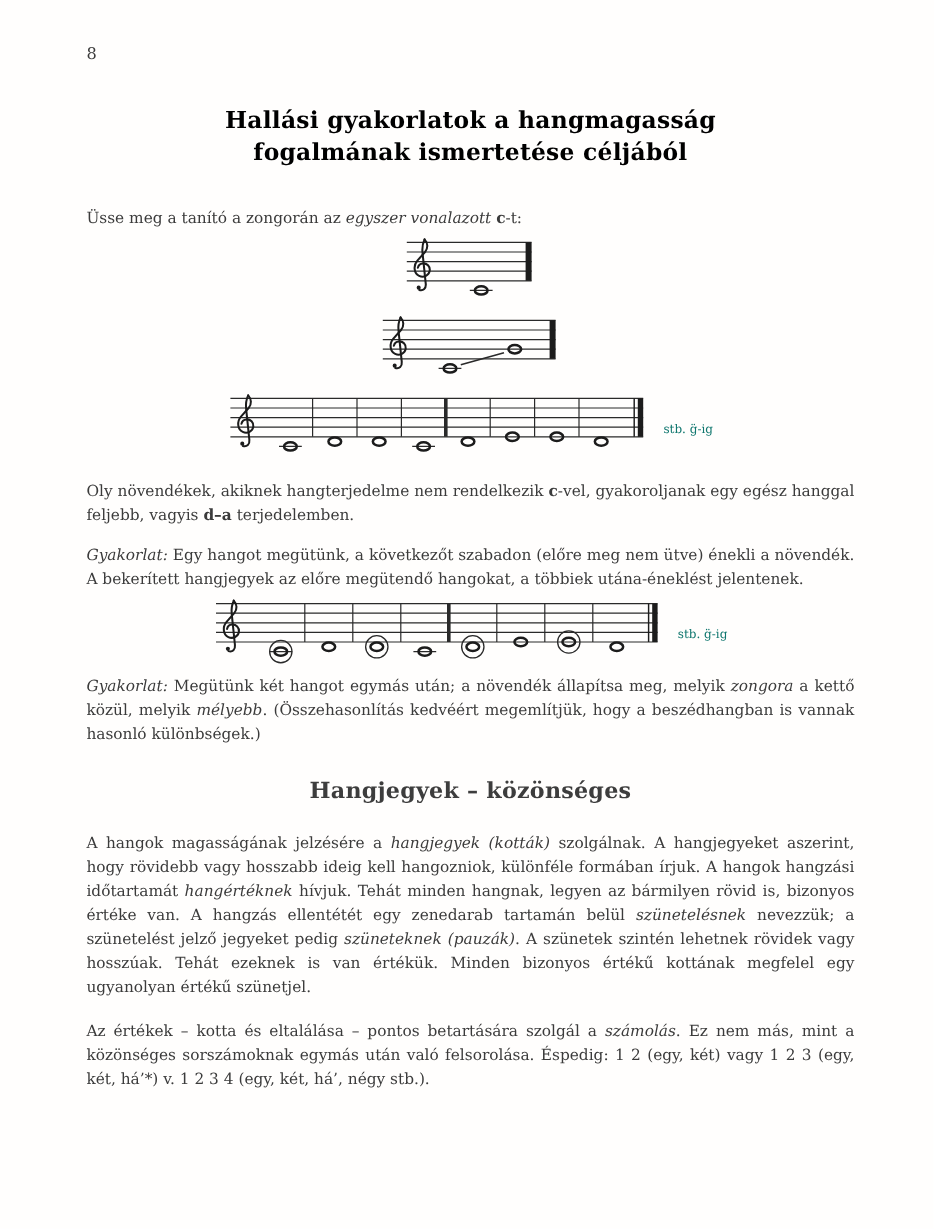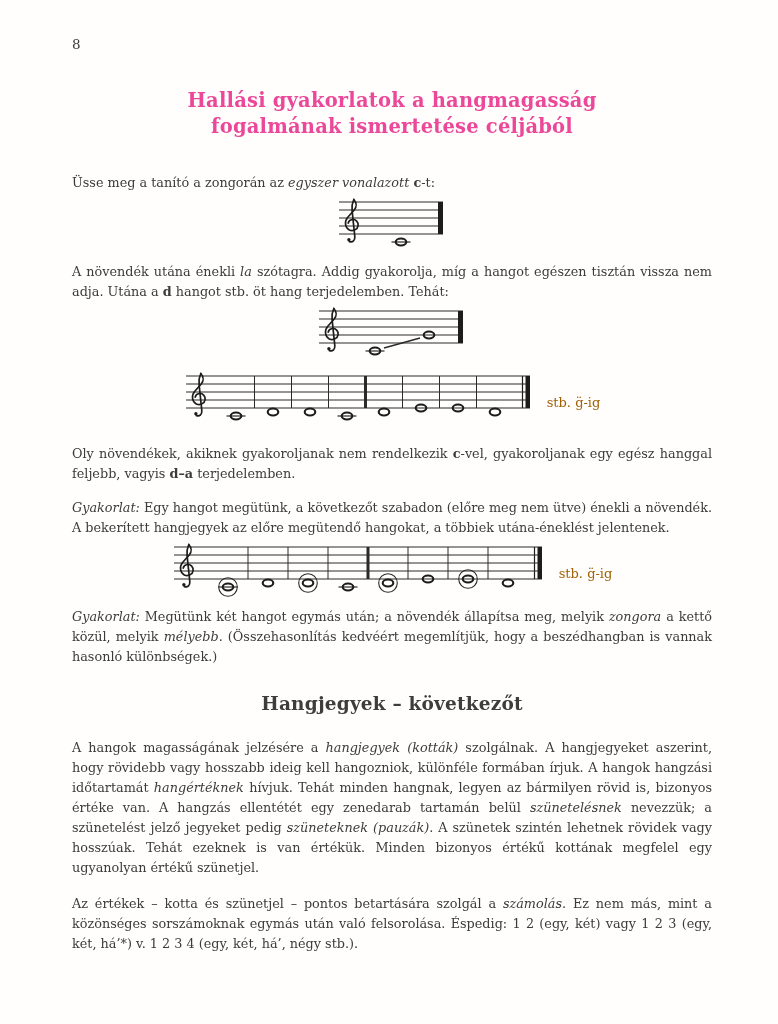--- a/index.html
+++ b/index.html
@@ -4,30 +4,30 @@
 <style>
   html,body{margin:0;padding:0;background:#ffffff;}
   .page{
     width:778px;height:1024px;background:#fffefd;color:#3b3b3b;
     font-family:"DejaVu Serif","Liberation Serif",serif;
     padding:34px 66px 0 72px;box-sizing:border-box;overflow:hidden;position:relative;
   }
   .topline{position:relative;height:18px;}
   .pagenum{font-size:13.5px;color:#3b3b3b;}
   .runhead{position:absolute;left:0;right:0;text-align:center;font-size:11.5px;letter-spacing:1.6px;color:#454545;}
-  h1{margin:36px 0 0 0;text-align:center;font-size:19.5px;line-height:1.32;font-weight:600;color:#ec4899;letter-spacing:.2px;}
+  h1{margin:36px 0 0 0;text-align:center;font-size:19.5px;line-height:1.32;font-weight:600;color:#000000;letter-spacing:.2px;}
   h2{margin:26px 0 0 0;text-align:center;font-size:18.5px;font-weight:600;color:#3d3d3d;letter-spacing:.2px;}
   p.body{margin:0;font-size:12.8px;line-height:1.56;text-align:justify;color:#3b3b3b;}
   .it{font-style:italic;margin-top:29px;}
   .bd{font-weight:bold;}
   .indent{text-indent:17px;}
   .mt34{margin-top:34px!important;} .mt24{margin-top:24px!important;} .mt16{margin-top:16px!important;}
   .mt14{margin-top:14px!important;} .mt12{margin-top:12px!important;} .mt4{margin-top:4px!important;}
   .staffrow{display:flex;justify-content:center;align-items:center;margin:5px 0 3px 0;}
-  .stafflabel{font-size:13px;margin-left:13px;white-space:nowrap;color:#a16207;}
+  .stafflabel{font-size:10px;margin-left:13px;white-space:nowrap;color:#0f766e;}
 </style>
 </head>
 <body>
 
 <div class="page">
 
   <div class="topline">
     <span class="pagenum">8</span>
   </div>
 
@@ -49,21 +49,20 @@
             <path d="M16.8,1.5 C19.6,4.5 19.9,8.8 17.2,12 L10.8,19.2 C7.3,23.2 7.8,29.8 12.3,31.9 C16.2,33.7 20.6,31.4 21.1,27.6 C21.6,23.9 18.7,21.2 15.3,21.5 C13.1,21.7 11.6,23.2 11.2,25.2"></path>
             <path d="M16.8,1.5 C15.1,5.2 14.7,8.9 15.1,12.6 L17.8,38.5 C18.2,42.3 15.8,44.6 12.4,43.6"></path>
           </g>
           <circle cx="11.9" cy="41.7" r="1.7" fill="#1c1c1c"></circle>
           <line x1="54.5" y1="44" x2="73.5" y2="44" stroke="#2a2a2a" stroke-width="1.2"></line>
           <ellipse cx="64" cy="44" rx="5.3" ry="3.5" fill="none" stroke="#1c1c1c" stroke-width="2.1"></ellipse>
           <rect x="101" y="4" width="5" height="32" fill="#1c1c1c"></rect>
         </svg></span>
   </div>
 
-  <p class="body mt4"><span>A növendék utána énekli </span><span class="it">la</span><span> szótagra. Addig gyakorolja, míg a hangot egészen tisztán vissza nem adja. Utána a </span><span class="bd">d</span><span> hangot stb. öt hang terjedelemben. Tehát:</span></p>
 
   <div class="staffrow">
     <span><svg width="150" height="56" viewBox="0 0 150 56">
           <line x1="2" y1="4" x2="146" y2="4" stroke="#2a2a2a" stroke-width="1"></line>
           <line x1="2" y1="12" x2="146" y2="12" stroke="#2a2a2a" stroke-width="1"></line>
           <line x1="2" y1="20" x2="146" y2="20" stroke="#2a2a2a" stroke-width="1"></line>
           <line x1="2" y1="28" x2="146" y2="28" stroke="#2a2a2a" stroke-width="1"></line>
           <line x1="2" y1="36" x2="146" y2="36" stroke="#2a2a2a" stroke-width="1"></line>
           <g fill="none" stroke="#1c1c1c" stroke-width="1.7" stroke-linecap="round">
             <path d="M16.8,1.5 C19.6,4.5 19.9,8.8 17.2,12 L10.8,19.2 C7.3,23.2 7.8,29.8 12.3,31.9 C16.2,33.7 20.6,31.4 21.1,27.6 C21.6,23.9 18.7,21.2 15.3,21.5 C13.1,21.7 11.6,23.2 11.2,25.2"></path>
@@ -107,21 +106,21 @@
           <line x1="255.5" y1="4" x2="255.5" y2="36" stroke="#2a2a2a" stroke-width="1"></line>
           <ellipse cx="274" cy="36" rx="5.3" ry="3.5" fill="none" stroke="#1c1c1c" stroke-width="2.1"></ellipse>
           <line x1="292.5" y1="4" x2="292.5" y2="36" stroke="#2a2a2a" stroke-width="1"></line>
           <ellipse cx="311" cy="40" rx="5.3" ry="3.5" fill="none" stroke="#1c1c1c" stroke-width="2.1"></ellipse>
           <line x1="338.5" y1="4" x2="338.5" y2="36" stroke="#1c1c1c" stroke-width="1.2"></line>
           <rect x="341.5" y="4" width="4.5" height="32" fill="#1c1c1c"></rect>
         </svg></span>
     <span class="stafflabel">stb. g̈-ig</span>
   </div>
 
-  <p class="body mt12"><span>Oly növendékek, akiknek gyakoroljanak nem rendelkezik </span><span class="bd">c</span><span>-vel, gyakoroljanak egy egész hanggal feljebb, vagyis </span><span class="bd">d–a</span><span> terjedelemben.</span></p>
+  <p class="body mt12"><span>Oly növendékek, akiknek hangterjedelme nem rendelkezik </span><span class="bd">c</span><span>-vel, gyakoroljanak egy egész hanggal feljebb, vagyis </span><span class="bd">d–a</span><span> terjedelemben.</span></p>
 
   <p class="body mt14"><span class="it">Gyakorlat:</span><span> Egy hangot megütünk, a következőt szabadon (előre meg nem ütve) énekli a növendék. A bekerített hangjegyek az előre megütendő hangokat, a többiek utána-éneklést jelentenek.</span></p>
 
   <div class="staffrow">
     <span><svg width="374" height="56" viewBox="0 0 374 56">
           <line x1="2" y1="4" x2="370" y2="4" stroke="#2a2a2a" stroke-width="1"></line>
           <line x1="2" y1="12" x2="370" y2="12" stroke="#2a2a2a" stroke-width="1"></line>
           <line x1="2" y1="20" x2="370" y2="20" stroke="#2a2a2a" stroke-width="1"></line>
           <line x1="2" y1="28" x2="370" y2="28" stroke="#2a2a2a" stroke-width="1"></line>
           <line x1="2" y1="36" x2="370" y2="36" stroke="#2a2a2a" stroke-width="1"></line>
@@ -152,18 +151,18 @@
           <line x1="316" y1="4" x2="316" y2="36" stroke="#2a2a2a" stroke-width="1"></line>
           <ellipse cx="336" cy="40" rx="5.3" ry="3.5" fill="none" stroke="#1c1c1c" stroke-width="2.1"></ellipse>
           <line x1="362.5" y1="4" x2="362.5" y2="36" stroke="#1c1c1c" stroke-width="1.2"></line>
           <rect x="365.5" y="4" width="4.5" height="32" fill="#1c1c1c"></rect>
         </svg></span>
     <span class="stafflabel">stb. g̈-ig</span>
   </div>
 
   <p class="body mt4"><span class="it">Gyakorlat:</span><span> Megütünk két hangot egymás után; a növendék állapítsa meg, melyik </span><span class="it">zongora</span><span> a kettő közül, melyik </span><span class="it">mélyebb</span><span>. (Összehasonlítás kedvéért megemlítjük, hogy a beszédhangban is vannak hasonló különbségek.)</span></p>
 
-  <h2>Hangjegyek – következőt</h2>
+  <h2>Hangjegyek – közönséges</h2>
 
   <p class="body mt24"><span>A hangok magasságának jelzésére a </span><span class="it">hangjegyek (kották)</span><span> szolgálnak. A hangjegyeket aszerint, hogy rövidebb vagy hosszabb ideig kell hangozniok, különféle formában írjuk. A hangok hangzási időtartamát </span><span class="it">hangértéknek</span><span> hívjuk. Tehát minden hangnak, legyen az bármilyen rövid is, bizonyos értéke van. A hangzás ellentétét egy zenedarab tartamán belül </span><span class="it">szünetelésnek</span><span> nevezzük; a szünetelést jelző jegyeket pedig </span><span class="it">szüneteknek (pauzák)</span><span>. A szünetek szintén lehetnek rövidek vagy hosszúak. Tehát ezeknek is van értékük. Minden bizonyos értékű kottának megfelel egy ugyanolyan értékű szünetjel.</span></p>
-  <p class="body mt16"><span>Az értékek – kotta és szünetjel – pontos betartására szolgál a </span><span class="it">számolás</span><span>. Ez nem más, mint a közönséges sorszámoknak egymás után való felsorolása. Éspedig: 1 2 (egy, két) vagy 1 2 3 (egy, két, há’*) v. 1 2 3 4 (egy, két, há’, négy stb.).</span></p>
+  <p class="body mt16"><span>Az értékek – kotta és eltalálása – pontos betartására szolgál a </span><span class="it">számolás</span><span>. Ez nem más, mint a közönséges sorszámoknak egymás után való felsorolása. Éspedig: 1 2 (egy, két) vagy 1 2 3 (egy, két, há’*) v. 1 2 3 4 (egy, két, há’, négy stb.).</span></p>
 
 </div>
 
 </body></html>

